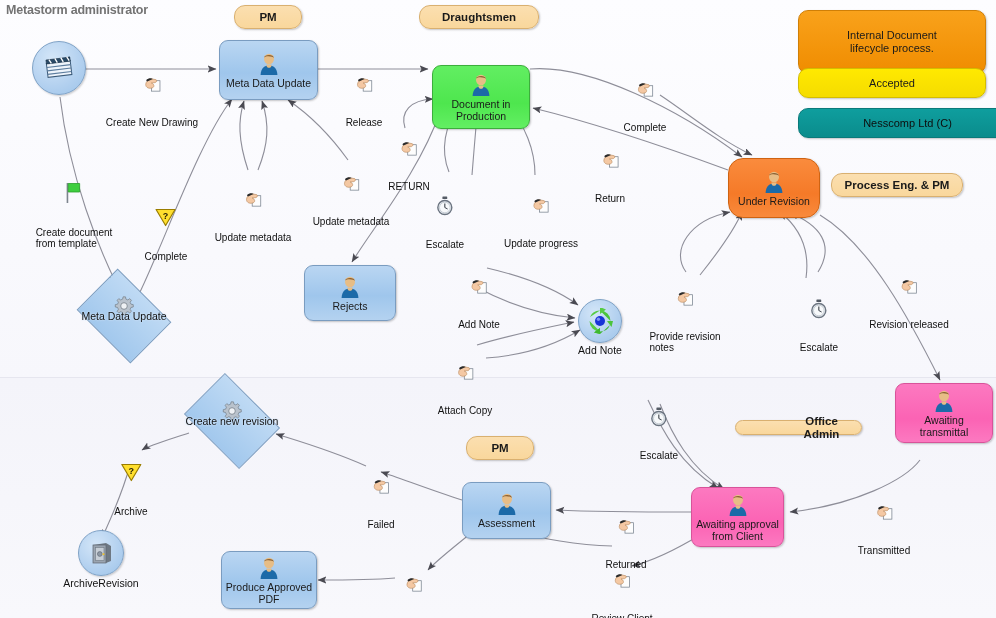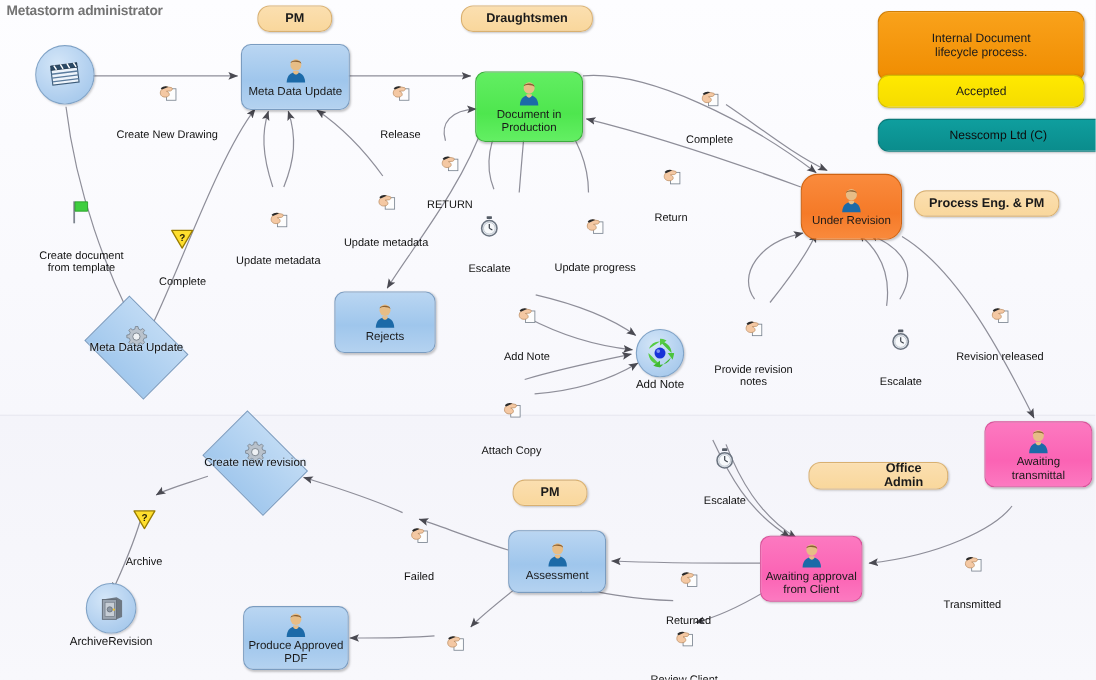--- a/index.html
+++ b/index.html
@@ -90,21 +90,21 @@
     border-radius:11px;
   }
   .pill.legend-orange{background:linear-gradient(180deg,#f9a21b 0%,#f08c00 100%);border:1px solid #d07f06;color:#1a1a1a;}
   .pill.legend-yellow{background:linear-gradient(180deg,#ffe900 0%,#f5dc00 100%);border:1px solid #d4bd00;color:#1a1a1a;}
   .pill.legend-teal{background:linear-gradient(180deg,#0f9e9e 0%,#0a8c8c 100%);border:1px solid #0a7a7a;color:#0d0d0d;}
   .pill .ptext{line-height:13px;white-space:pre-line;padding:0 6px;}
 
   
   .elabel{
     position:absolute;transform:translateX(-50%);
-    text-align:center;font-size:10px;color:#101010;line-height:11px;
+    text-align:left;font-size:10px;color:#101010;line-height:11px;
     white-space:pre-line;
   }
   .elabel .eicon{display:block;margin:0 auto 1px auto;}
 
   
   .ic{display:block;}
 </style>
 </head>
 <body>
 
@@ -199,21 +199,21 @@
   </div>
   <div class="pill role" style="left:419px;top:5px;width:120px;height:24px;">
     <span class="ptext">Draughtsmen</span>
   </div>
   <div class="pill role" style="left:831px;top:173px;width:132px;height:24px;">
     <span class="ptext">Process Eng. &amp; PM</span>
   </div>
   <div class="pill role" style="left:466px;top:436px;width:68px;height:24px;">
     <span class="ptext">PM</span>
   </div>
-  <div class="pill role" style="left:735px;top:420px;width:127px;height:25px;padding-left:46px;">
+  <div class="pill role" style="left:735px;top:420px;width:127px;height:15px;padding-left:46px;">
     <span class="ptext">Office Admin</span>
   </div>
 
   <div class="circ" style="left:32px;top:41px;width:52px;height:52px;">
     <span>
       <svg class="ic" width="30" height="28" viewBox="0 0 30 28">
         <g transform="rotate(-7 15 14)">
           <rect x="3" y="8" width="24" height="14" fill="#eef4fb" stroke="#3b5a78" stroke-width="1"></rect>
           <line x1="3" y1="12" x2="27" y2="12" stroke="#5b7c9e" stroke-width="1.2"></line>
           <line x1="3" y1="15.5" x2="27" y2="15.5" stroke="#5b7c9e" stroke-width="1.2"></line>

